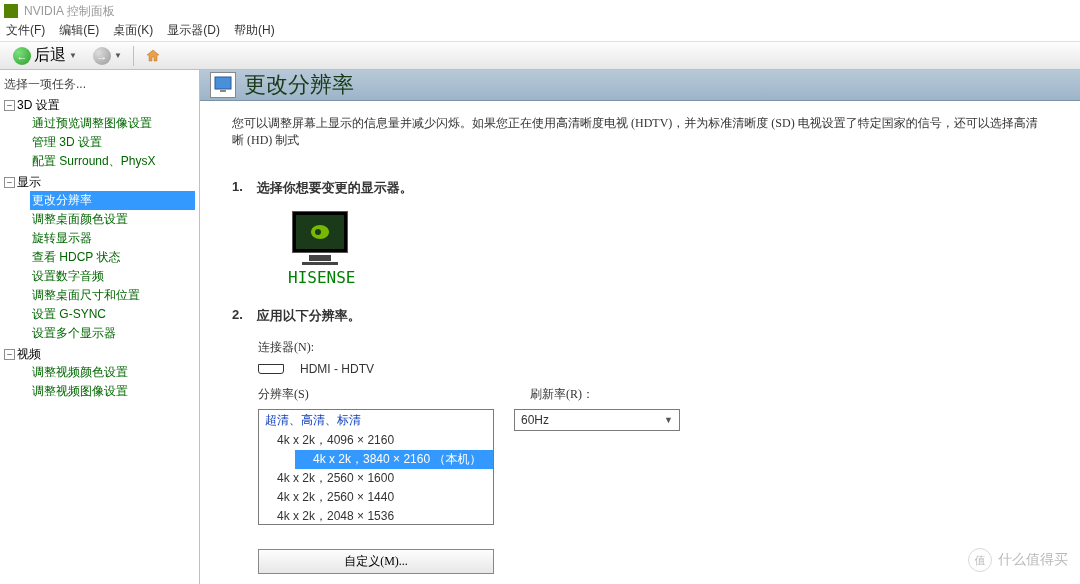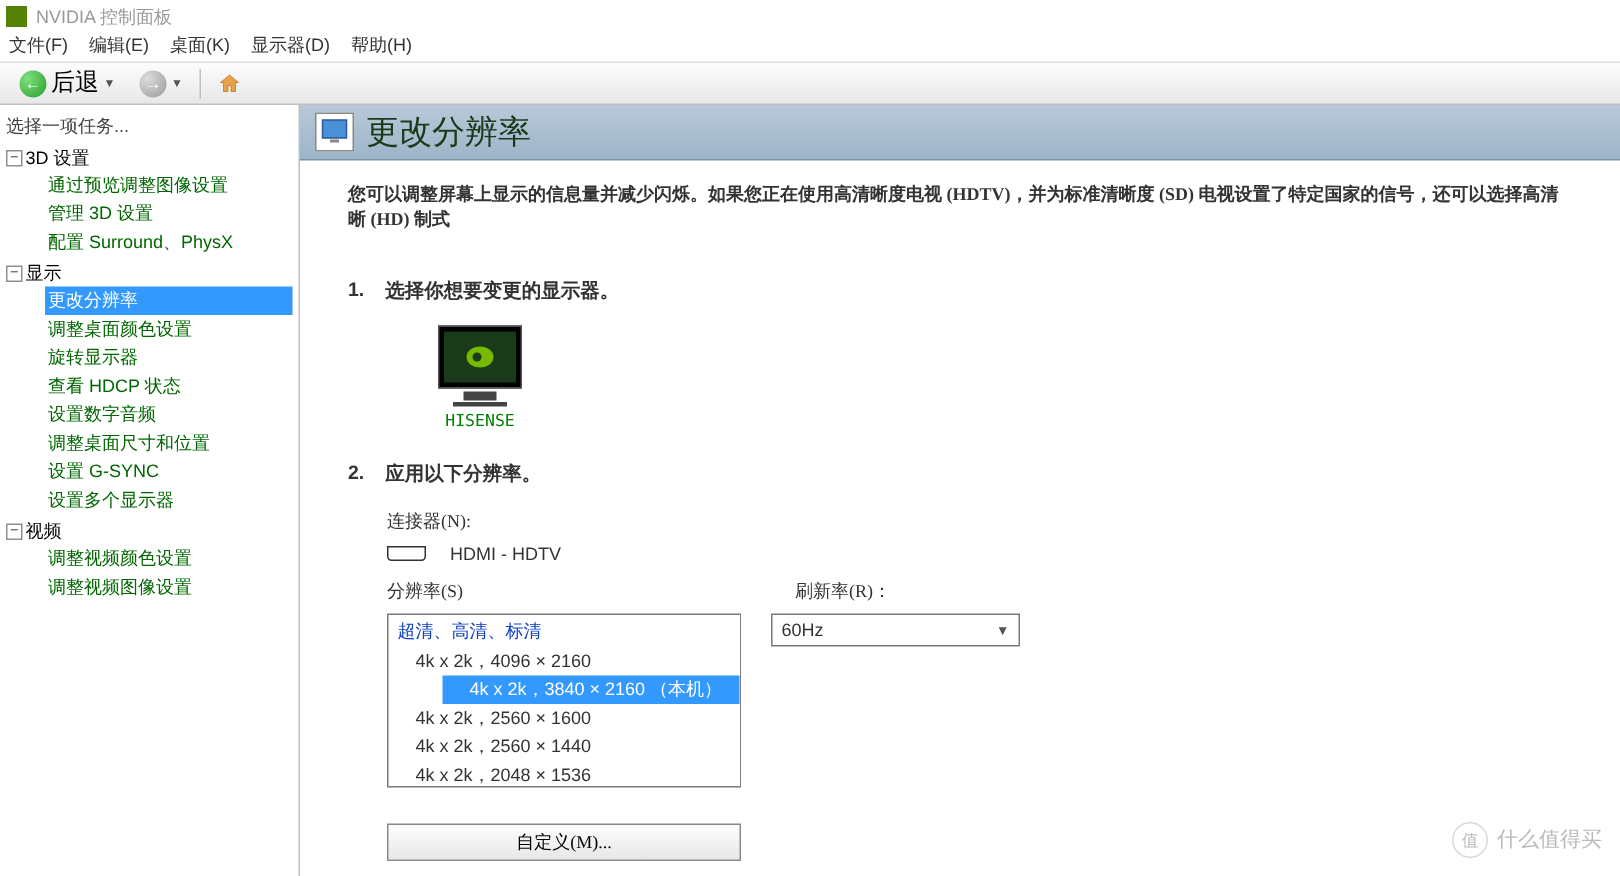--- a/index.html
+++ b/index.html
@@ -29,31 +29,31 @@
 .exp { width:11px; height:11px; border:1px solid #8f8f8f; display:flex; align-items:center; justify-content:center; font-size:9px; line-height:1; font-family:monospace; color:#555; background:#fff; }
 .leaf { margin-left:26px; color:#006600; cursor:pointer; padding:1px 2px; }
 .leaf.sel { background:#3399ff; color:#fff; }
 
 #content { flex:1; background:#fff; display:flex; flex-direction:column; overflow:hidden; }
 #header { height:40px; background:linear-gradient(#b8c9d8,#9db4c8); border-bottom:1px solid #7a93a8; display:flex; align-items:center; padding:0 10px; gap:8px; }
 #hicon { width:26px;height:26px;background:#fff;border:1px solid #888;display:flex;align-items:center;justify-content:center; }
 #htitle { font-family:"SimSun",serif; font-size:22px; color:#1a3a1a; }
 
 #body { padding:14px 32px 10px 32px; font-size:12px; color:#333; }
-#desc { font-size:12px; margin-bottom:30px; font-family:"SimSun",serif;font-weight:bold; }
+#desc { font-size:12px; margin-bottom:30px; font-family:"SimSun",serif; }
 
 .step { display:flex; gap:14px; margin-bottom:14px; font-family:"SimSun",serif; }
 .step b { font-weight:bold; font-size:13px; }
 
 #monitor { margin-left:56px; margin-bottom:20px; text-align:center; width:64px; }
 #monbox { width:56px;height:42px;background:#000;border:1px solid #555;position:relative;margin:0 auto 2px; }
 #monscr { position:absolute;inset:3px;background:#1a3a1a;display:flex;align-items:center;justify-content:center; }
 #monstand{ width:22px;height:6px;background:#444;margin:0 auto 1px; }
 #monbase{ width:36px;height:3px;background:#444;margin:0 auto; }
-#monlbl{ color:#008000;font-size:11px;margin-top:3px;font-family:monospace; }
+#monlbl{ color:#008000;font-size:16px;margin-top:3px;font-family:monospace; }
 
 .field{ margin-left:26px; margin-bottom:6px; font-family:"SimSun",serif; }
 .conn{ display:flex;align-items:center;gap:16px;margin-left:26px;margin-bottom:10px; }
 .hdmi{ width:26px;height:10px;border:1.5px solid #333;border-radius:0 0 3px 3px; }
 
 .cols{ display:flex; gap:20px; }
 .col{ display:flex;flex-direction:column; }
 .lab{ font-family:"SimSun",serif; margin-left:26px; margin-bottom:6px; }
 
 #reslist{ width:236px;height:116px;border:1px solid #7a7a7a;margin-left:26px;background:#fff;overflow-y:scroll;font-family:"SimSun",monospace;font-size:12px; }

